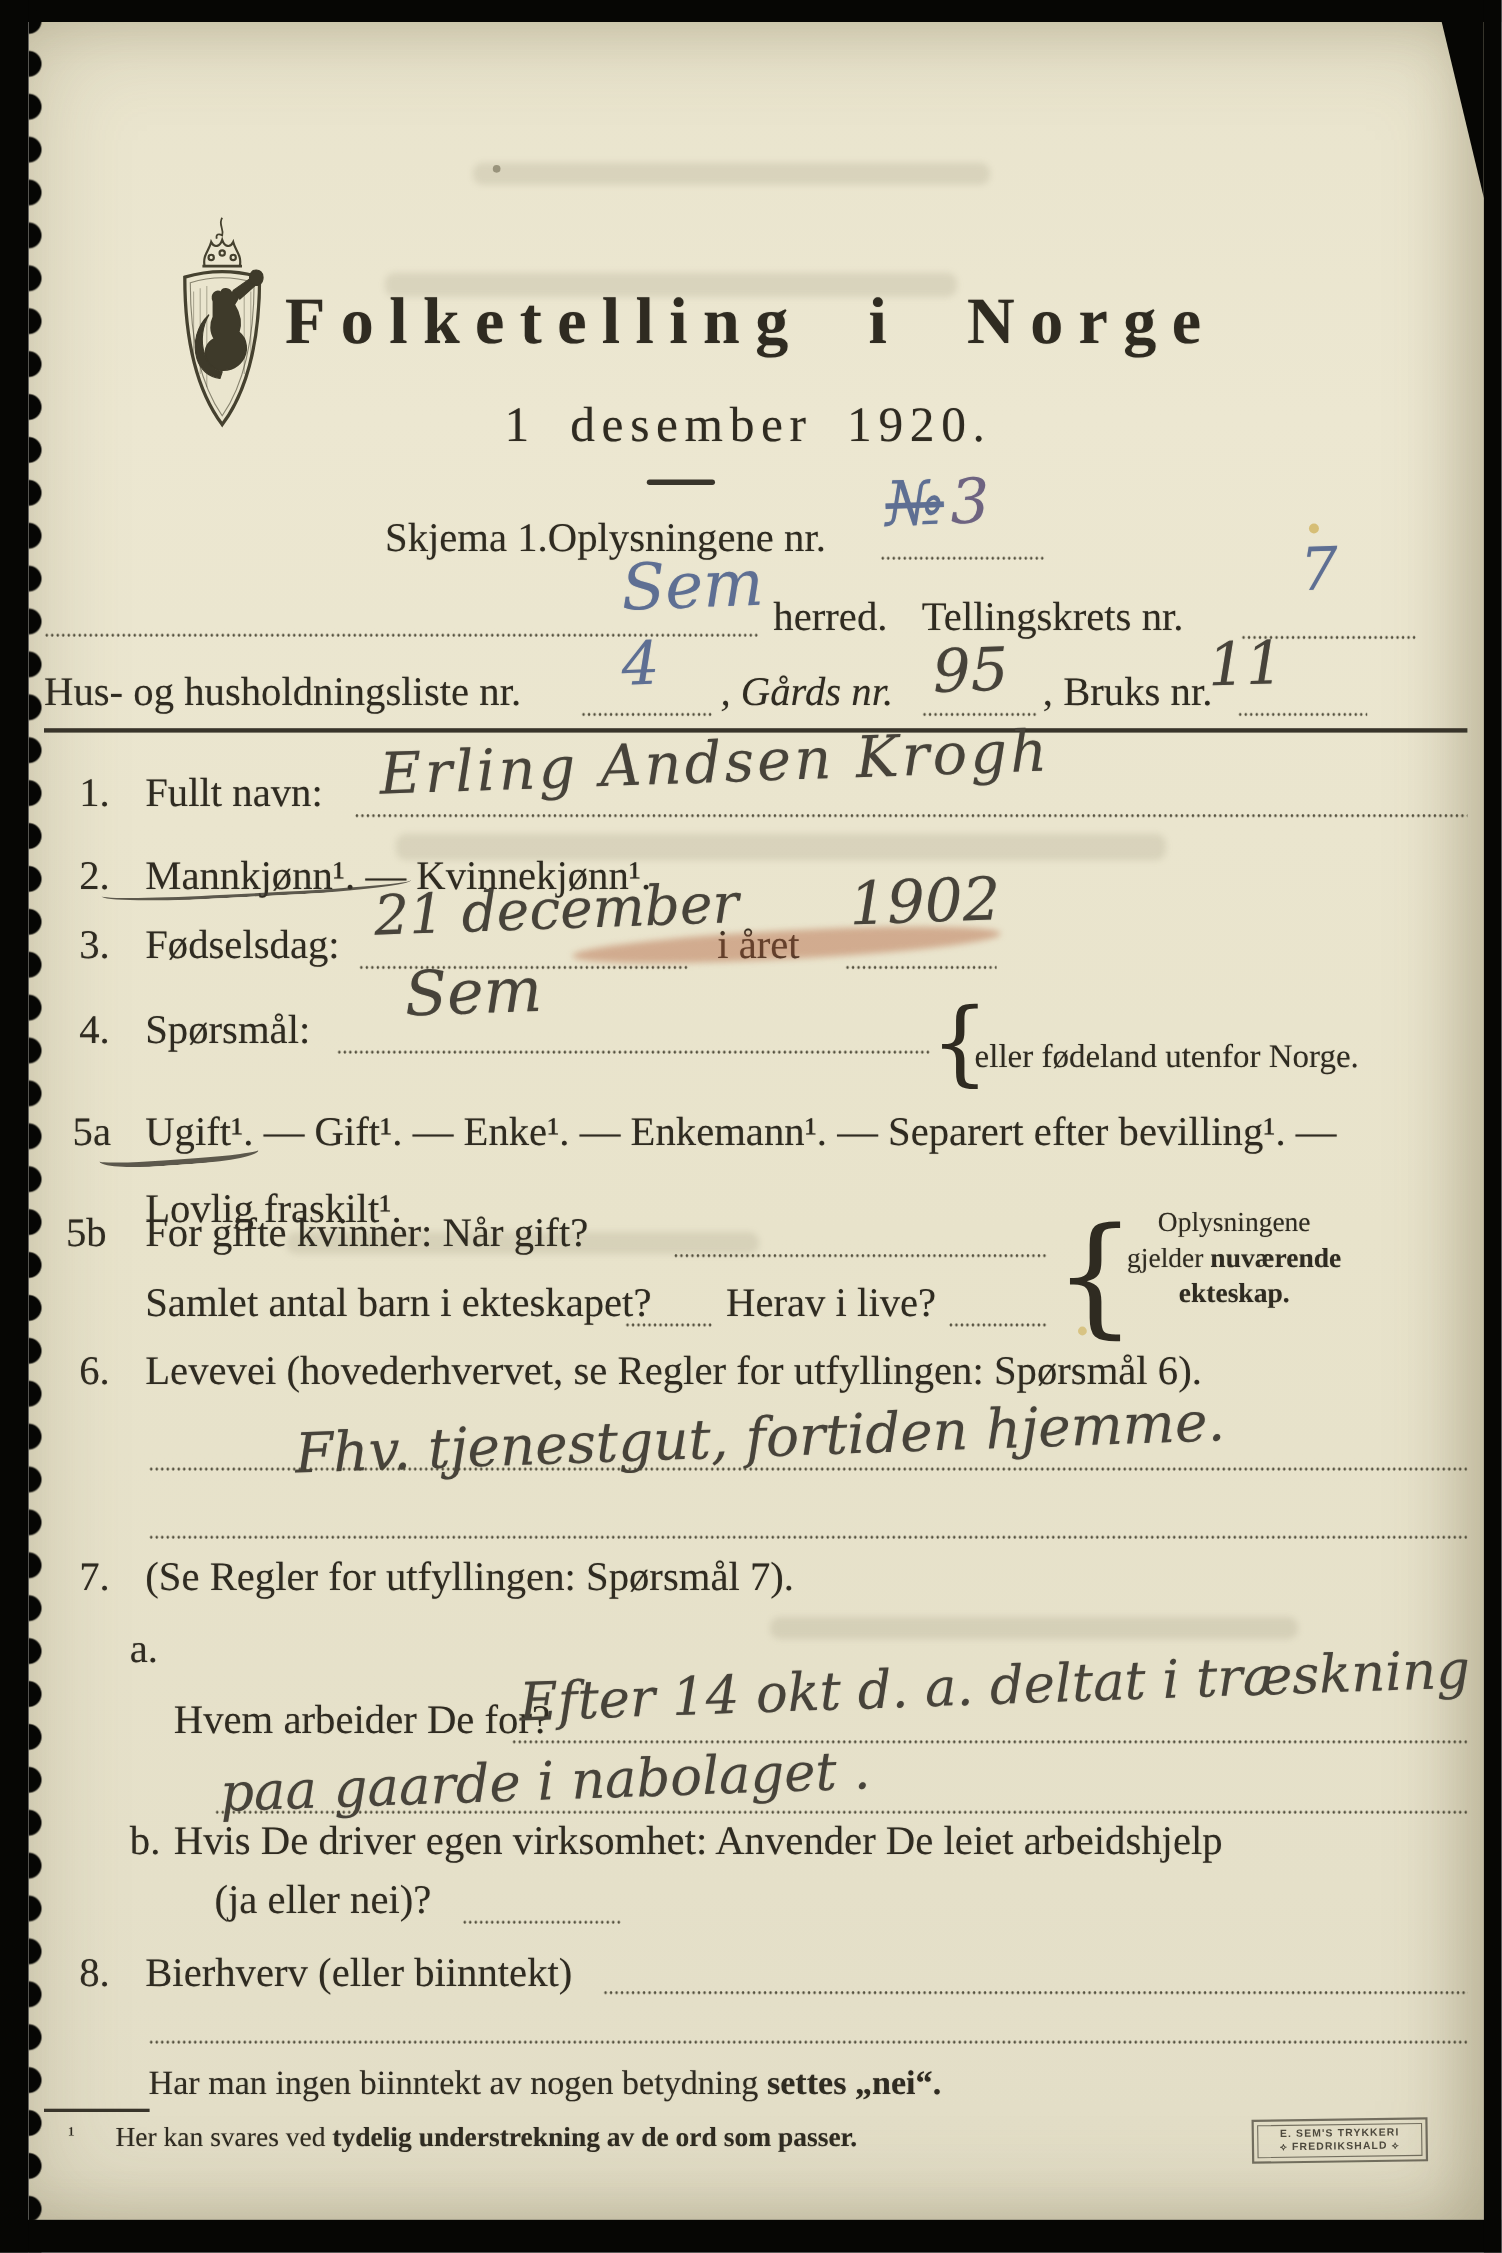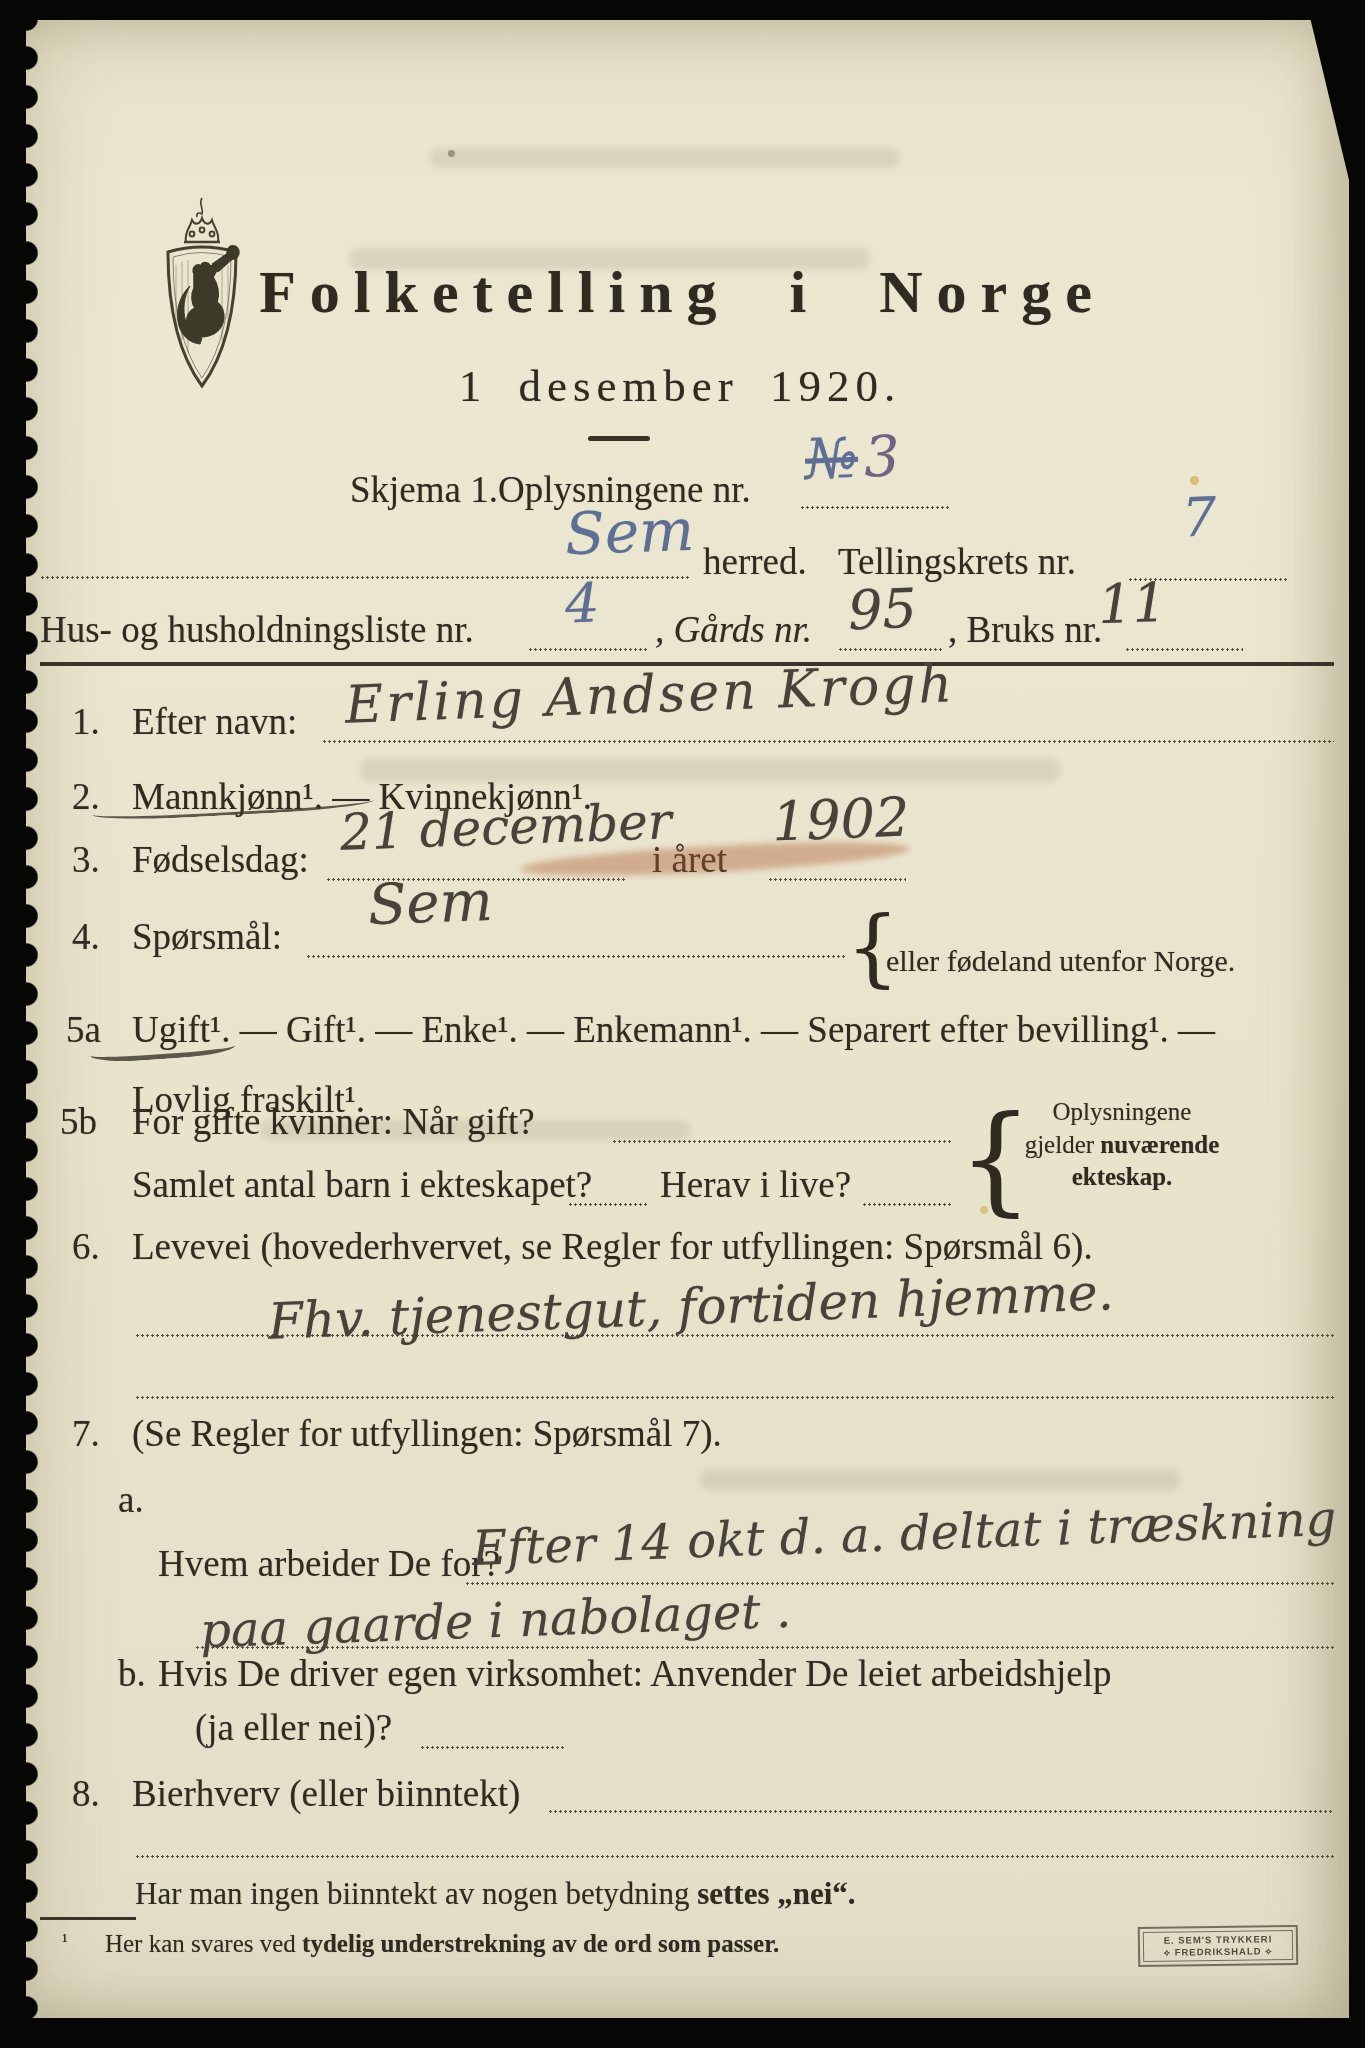--- a/index.html
+++ b/index.html
@@ -94,21 +94,21 @@
   <div class="printed z" style="left:655px;top:608px;font-size:37px;font-style:italic;">, Gårds nr.</div>
   <div class="dots z" style="left:838px;top:648px;width:105px;"></div>
   <div class="hw hw-dark z" style="left:848px;top:578px;font-size:54px;">95</div>
   <div class="printed z" style="left:948px;top:608px;font-size:37px;">, Bruks nr.</div>
   <div class="dots z" style="left:1125px;top:648px;width:118px;"></div>
   <div class="hw hw-dark z" style="left:1098px;top:572px;font-size:54px;">11</div>
 
   <div class="rule z" style="left:40px;top:662px;width:1294px;height:4px;"></div>
 
   <div class="printed z" style="left:72px;top:700px;font-size:37px;">1.</div>
-  <div class="printed z" style="left:132px;top:700px;font-size:37px;">Efter navn:</div>
+  <div class="printed z" style="left:132px;top:700px;font-size:37px;">Fullt navn:</div>
   <div class="dots z" style="left:322px;top:740px;width:1012px;"></div>
   <div class="hw hw-dark z" style="left:345px;top:664px;font-size:52px;letter-spacing:3px;">Erling Andsen Krogh</div>
 
   <div class="printed z" style="left:72px;top:775px;font-size:37px;">2.</div>
   <div class="printed z" style="left:132px;top:775px;font-size:37px;">Mannkjønn¹. — Kvinnekjønn¹.</div>
   <div class="pencil-line z" style="left:92px;top:796px;width:282px;height:16px;transform:rotate(-3deg);border-bottom-width:3px;"></div>
 
   <div class="printed z" style="left:72px;top:838px;font-size:37px;">3.</div>
   <div class="printed z" style="left:132px;top:838px;font-size:37px;">Fødselsdag:</div>
   <div class="dots z" style="left:326px;top:878px;width:300px;"></div>

